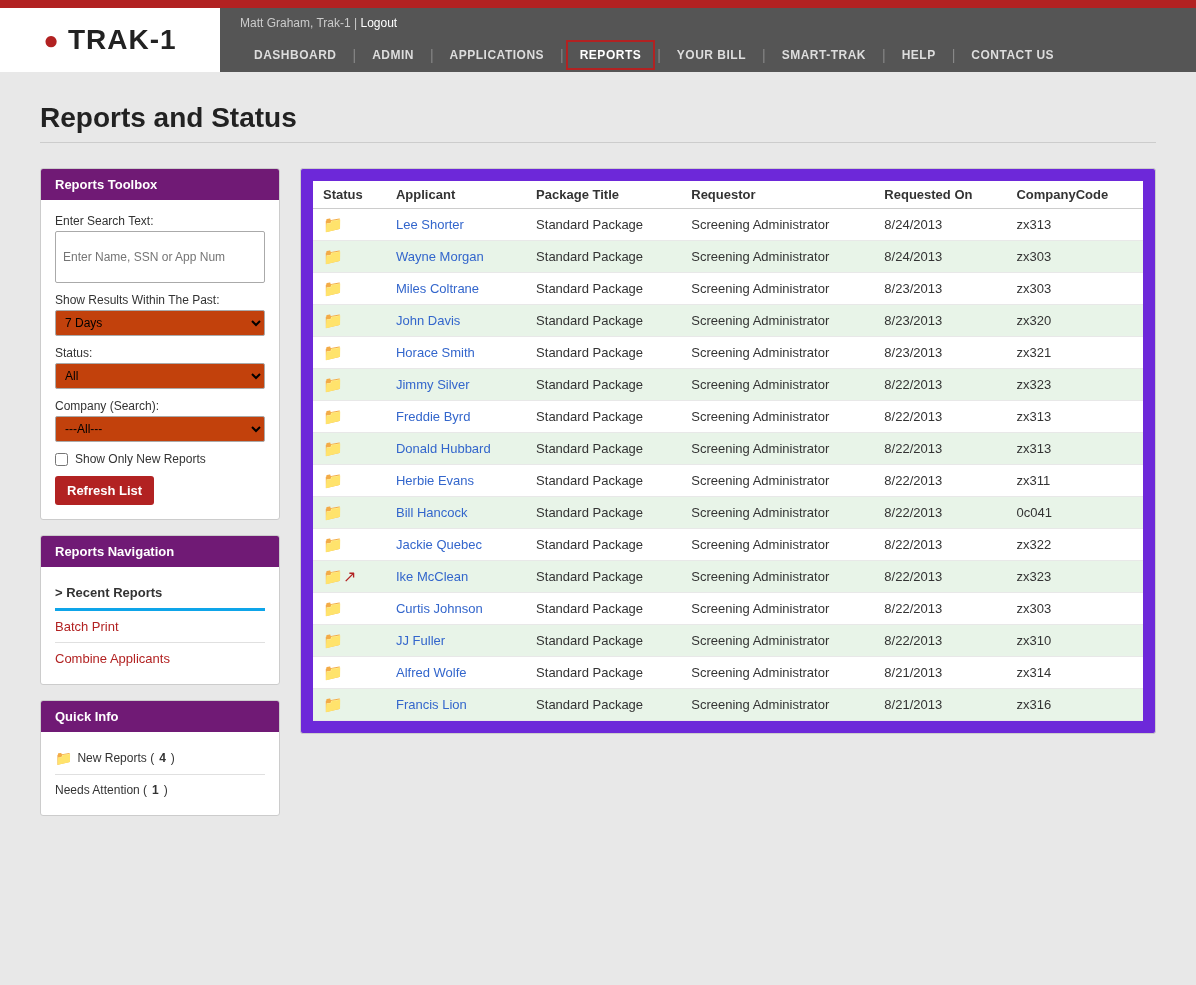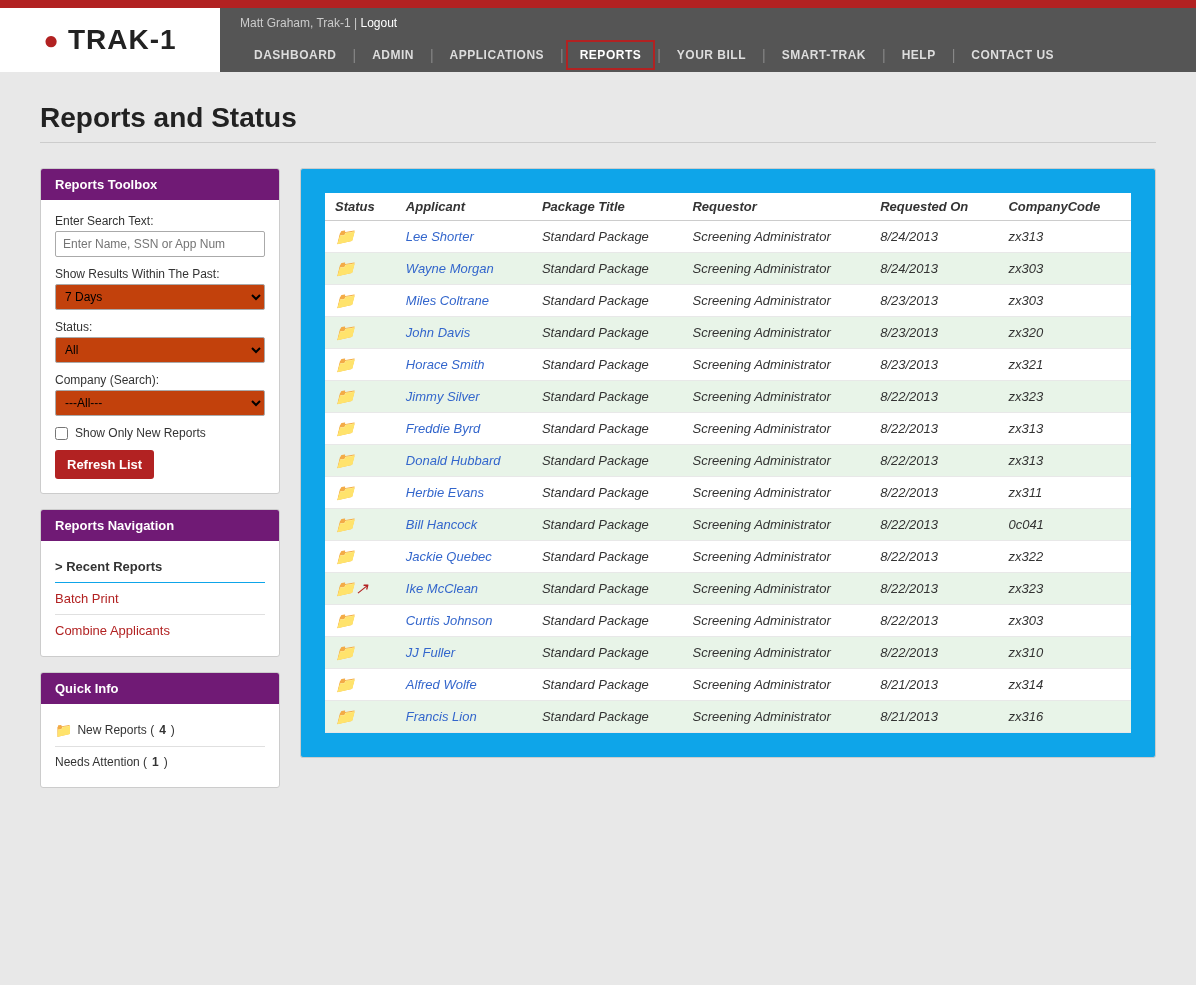--- a/index.html
+++ b/index.html
@@ -30,41 +30,41 @@
     .main-layout { display: flex; gap: 20px; align-items: flex-start; }
 
     
     .sidebar { width: 240px; min-width: 240px; display: flex; flex-direction: column; gap: 15px; }
 
     .toolbox-panel { background: #fff; border: 1px solid #ccc; border-radius: 3px; overflow: hidden; }
     .panel-header { background: #701a75; color: #fff; font-weight: bold; padding: 8px 14px; font-size: 13px; }
 
     .toolbox-body { padding: 14px; display: flex; flex-direction: column; gap: 10px; }
     .field-label { font-size: 12px; color: #333; margin-bottom: 3px; }
-    .text-input { width: 100%; border: 1px solid #aaa; padding: 5px 7px; font-size: 12px; color: #666; border-radius: 2px; }
+    .text-input { width: 100%; border: 1px solid #aaa; padding: 18px 7px; font-size: 12px; color: #666; border-radius: 2px; }
     .select-input { width: 100%; border: 1px solid #aaa; padding: 4px 5px; font-size: 12px; border-radius: 2px; background: #c2410c; }
     .checkbox-row { display: flex; align-items: center; gap: 7px; font-size: 12px; }
     .refresh-btn { background: #b22222; color: #fff; border: none; padding: 7px 12px; font-size: 13px; font-weight: bold; border-radius: 3px; cursor: pointer; width: fit-content; }
 
     .nav-panel { background: #fff; border: 1px solid #ccc; border-radius: 3px; overflow: hidden; }
     .nav-panel-body { padding: 10px 14px; }
-    .nav-link-current { color: #333; font-weight: bold; font-size: 13px; padding: 8px 0; display: block; border-bottom: 1px solid #0ea5e9; }
+    .nav-link-current { color: #333; font-weight: bold; font-size: 13px; padding: 8px 0; display: block; border-bottom: 3px solid #0ea5e9; }
     .nav-link { color: #b22222; font-size: 13px; padding: 8px 0; display: block; text-decoration: none; border-bottom: 1px solid #e0e0e0; cursor: pointer; }
     .nav-link:last-child { border-bottom: none; }
 
     .quick-info-panel { background: #fff; border: 1px solid #ccc; border-radius: 3px; overflow: hidden; }
     .quick-info-body { padding: 10px 14px; }
     .quick-info-row { padding: 8px 0; border-bottom: 1px solid #e0e0e0; font-size: 12px; display: flex; align-items: center; gap: 5px; }
     .quick-info-row:last-child { border-bottom: none; }
     .qi-icon { font-size: 14px; }
     .qi-count { font-weight: bold; color: #333; }
 
     
     .table-area { flex: 1; }
-    .reports-table-wrapper { background: #0ea5e9; border: 1px solid #ccc; border-radius: 3px; padding: 24px; font-style: italic; }
+    .reports-table-wrapper { background: #6d28d9; border: 1px solid #ccc; border-radius: 3px; padding: 12px; }
     .reports-table { width: 100%; border-collapse: collapse; font-size: 13px; }
     .reports-table th { text-align: left; padding: 6px 10px; font-weight: bold; color: #333; border-bottom: 1px solid #ccc; background: #fff; white-space: nowrap; }
     .reports-table td { padding: 6px 10px; border-bottom: 1px solid #e8e8e8; vertical-align: middle; }
     .reports-table tr:nth-child(even) { background: #f5f5f5; }
     .reports-table tr:nth-child(odd) { background: #fff; }
     .reports-table tr.highlighted td { background: #e8f4e8; }
 
     .row-icon { font-size: 16px; color: #c8a000; }
     .row-icon-special { font-size: 16px; color: #b22222; }
     .applicant-link { color: #3366cc; text-decoration: none; cursor: pointer; }

